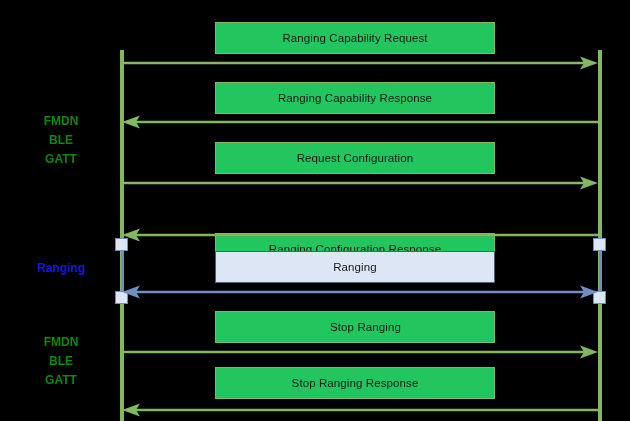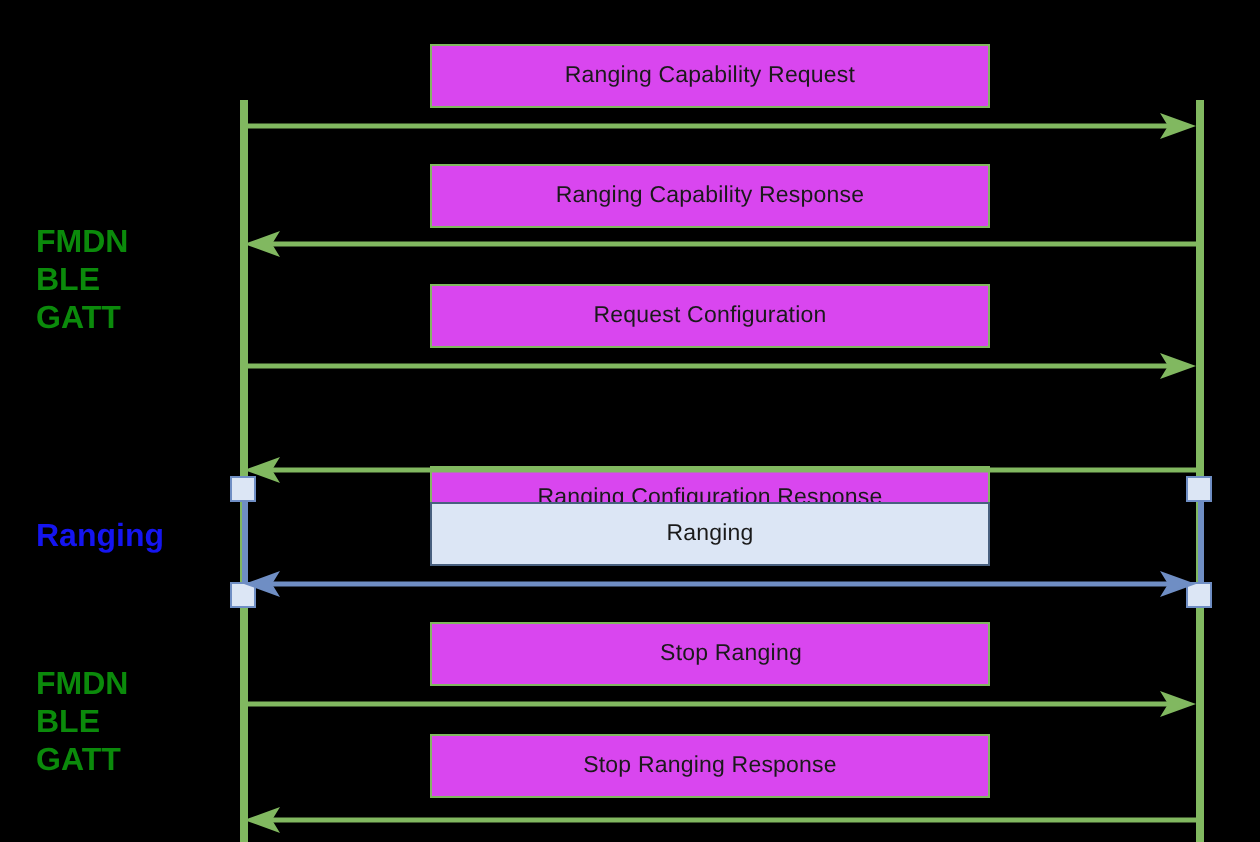--- a/index.html
+++ b/index.html
@@ -54,41 +54,42 @@
     box-sizing: border-box;
     display: flex;
     align-items: center;
     justify-content: center;
     font-size: 11.5px;
     color: #1a1a1a;
     letter-spacing: 0.1px;
     white-space: nowrap;
   }
   .msg-box.green {
-    background: #d946ef;
+    background: #22c55e;
     border: 1px solid #81b860;
   }
   .msg-box.blue {
     background: #dce6f5;
     border: 1px solid #49607f;
   }
 
   
   .arrow {
     position: absolute;
     height: 14px;
   }
   .arrow svg { display: block; overflow: visible; }
 
   
   .phase-label {
     position: absolute;
     left: 18px;
     width: 86px;
-    font-size: 16px;
+    text-align: center;
+    font-size: 12px;
     font-weight: bold;
     line-height: 19px;
     white-space: pre-line;
   }
   .phase-label.green-label { color: #0b8a0b; }
   .phase-label.blue-label  { color: #1515f0; }
 </style>
 </head>
 <body>
 

